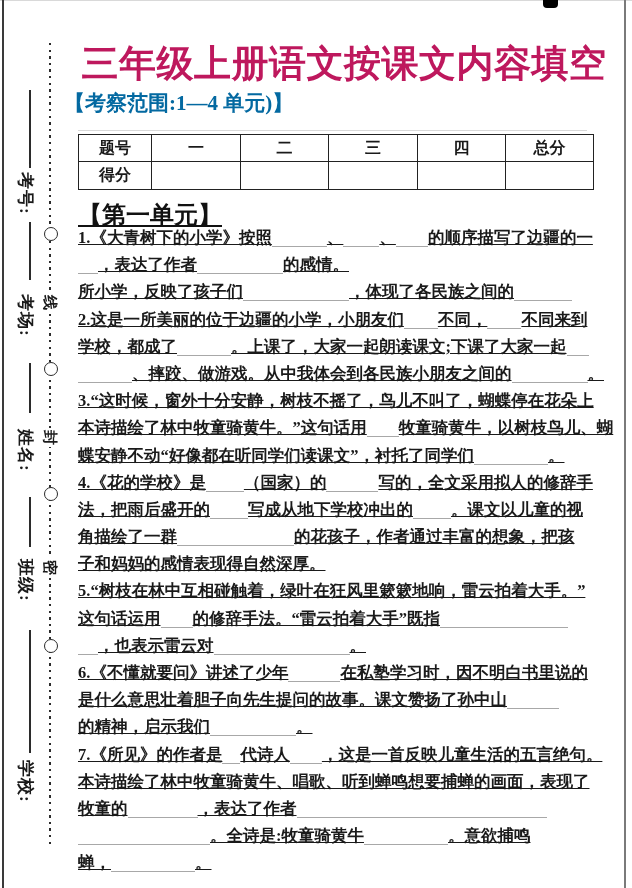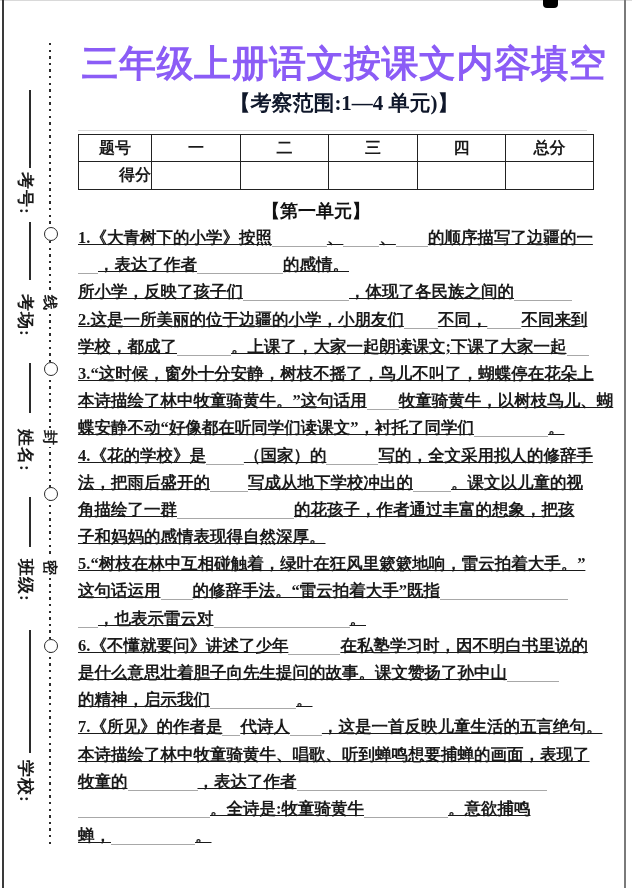--- a/index.html
+++ b/index.html
@@ -37,42 +37,42 @@
   .seal-char{
     position:absolute;left:60px;transform-origin:left top;transform:rotate(90deg);
     font-size:15px;font-weight:700;background:#fff;padding:3px 2px;line-height:1;color:#1a1a1a;
   }
   .se1{top:293px;} .se2{top:428px;} .se3{top:558px;}
 
   
   .title{
     position:absolute;left:64px;top:42px;width:560px;text-align:center;
     font-family:"Liberation Sans", sans-serif;font-weight:900;font-size:37px;line-height:44px;
-    color:#8b5cf6;letter-spacing:0.5px;white-space:nowrap;
+    color:#be185d;letter-spacing:0.5px;white-space:nowrap;
   }
   .subtitle{
-    position:absolute;left:64px;top:90px;width:560px;text-align:center;
-    font-weight:700;font-size:21px;line-height:26px;color:#0f172a;white-space:nowrap;
+    position:absolute;left:64px;top:90px;width:560px;text-align:left;
+    font-weight:700;font-size:21px;line-height:26px;color:#0369a1;white-space:nowrap;
   }
 
   
   .score-table{
     position:absolute;left:78px;top:134px;border-collapse:collapse;table-layout:fixed;
   }
   .score-table td{
     border:1.6px solid #222;text-align:center;font-size:16px;font-weight:600;
     padding:0;color:#1a1a1a;
   }
   .score-table tr:nth-child(1) td{height:26px;}
-  .score-table tr:nth-child(2) td{height:27px;text-align:right;}
+  .score-table tr:nth-child(2) td{height:27px;}
 
   
   .section-head{
-    position:absolute;left:78px;top:199px;width:476px;text-align:center;
-    font-size:18px;font-weight:700;color:#111;
+    position:absolute;left:78px;top:199px;width:476px;
+    font-size:24px;font-weight:700;color:#111;text-decoration:underline;
   }
   .questions{position:absolute;left:78px;top:224px;width:545px;}
   .q-line{height:27.2px;line-height:27.2px;white-space:nowrap;font-size:16.5px;font-weight:600;text-decoration:underline;}
   .q-text{letter-spacing:0;}
   .blank{
     display:inline-block;height:18px;border-bottom:1.2px solid #a8a8a8;vertical-align:-4px;
   }
 </style>
 </head>
 <body>
@@ -131,20 +131,21 @@
 
 <div class="questions">
     <div class="question">
       <div class="q-line"><span class="q-text">1.《大青树下的小学》按照</span><span class="blank" style="width: 55px;"></span><span class="q-text">、</span><span class="blank" style="width: 36px;"></span><span class="q-text">、</span><span class="blank" style="width: 32px;"></span><span class="q-text">的顺序描写了边疆的一</span></div>
       <div class="q-line"><span class="blank" style="width: 20px;"></span><span class="q-text">，表达了作者</span><span class="blank" style="width: 86px;"></span><span class="q-text">的感情。</span></div>
       <div class="q-line"><span class="q-text">所小学，反映了孩子们</span><span class="blank" style="width: 106px;"></span><span class="q-text">，体现了各民族之间的</span><span class="blank" style="width: 58px;"></span></div>
     </div>
     <div class="question">
       <div class="q-line"><span class="q-text">2.这是一所美丽的位于边疆的小学，小朋友们</span><span class="blank" style="width: 34px;"></span><span class="q-text">不同，</span><span class="blank" style="width: 34px;"></span><span class="q-text">不同来到</span></div>
       <div class="q-line"><span class="q-text">学校，都成了</span><span class="blank" style="width: 54px;"></span><span class="q-text">。上课了，大家一起朗读课文;下课了大家一起</span><span class="blank" style="width: 22px;"></span></div>
+      <div class="q-line"><span class="blank" style="width: 54px;"></span><span class="q-text">、摔跤、做游戏。从中我体会到各民族小朋友之间的</span><span class="blank" style="width: 76px;"></span><span class="q-text">。</span></div>
     </div>
     <div class="question">
       <div class="q-line"><span class="q-text">3.“这时候，窗外十分安静，树枝不摇了，鸟儿不叫了，蝴蝶停在花朵上</span></div>
       <div class="q-line"><span class="q-text">本诗描绘了林中牧童骑黄牛。”这句话用</span><span class="blank" style="width: 32px;"></span><span class="q-text">牧童骑黄牛，以树枝鸟儿、蝴</span></div>
       <div class="q-line"><span class="q-text">蝶安静不动“好像都在听同学们读课文”，衬托了同学们</span><span class="blank" style="width: 74px;"></span><span class="q-text">。</span></div>
     </div>
     <div class="question">
       <div class="q-line"><span class="q-text">4.《花的学校》是</span><span class="blank" style="width: 38px;"></span><span class="q-text">（国家）的</span><span class="blank" style="width: 52px;"></span><span class="q-text">写的，全文采用拟人的修辞手</span></div>
       <div class="q-line"><span class="q-text">法，把雨后盛开的</span><span class="blank" style="width: 38px;"></span><span class="q-text">写成从地下学校冲出的</span><span class="blank" style="width: 38px;"></span><span class="q-text">。课文以儿童的视</span></div>
       <div class="q-line"><span class="q-text">角描绘了一群</span><span class="blank" style="width: 117px;"></span><span class="q-text">的花孩子，作者通过丰富的想象，把孩</span></div>

